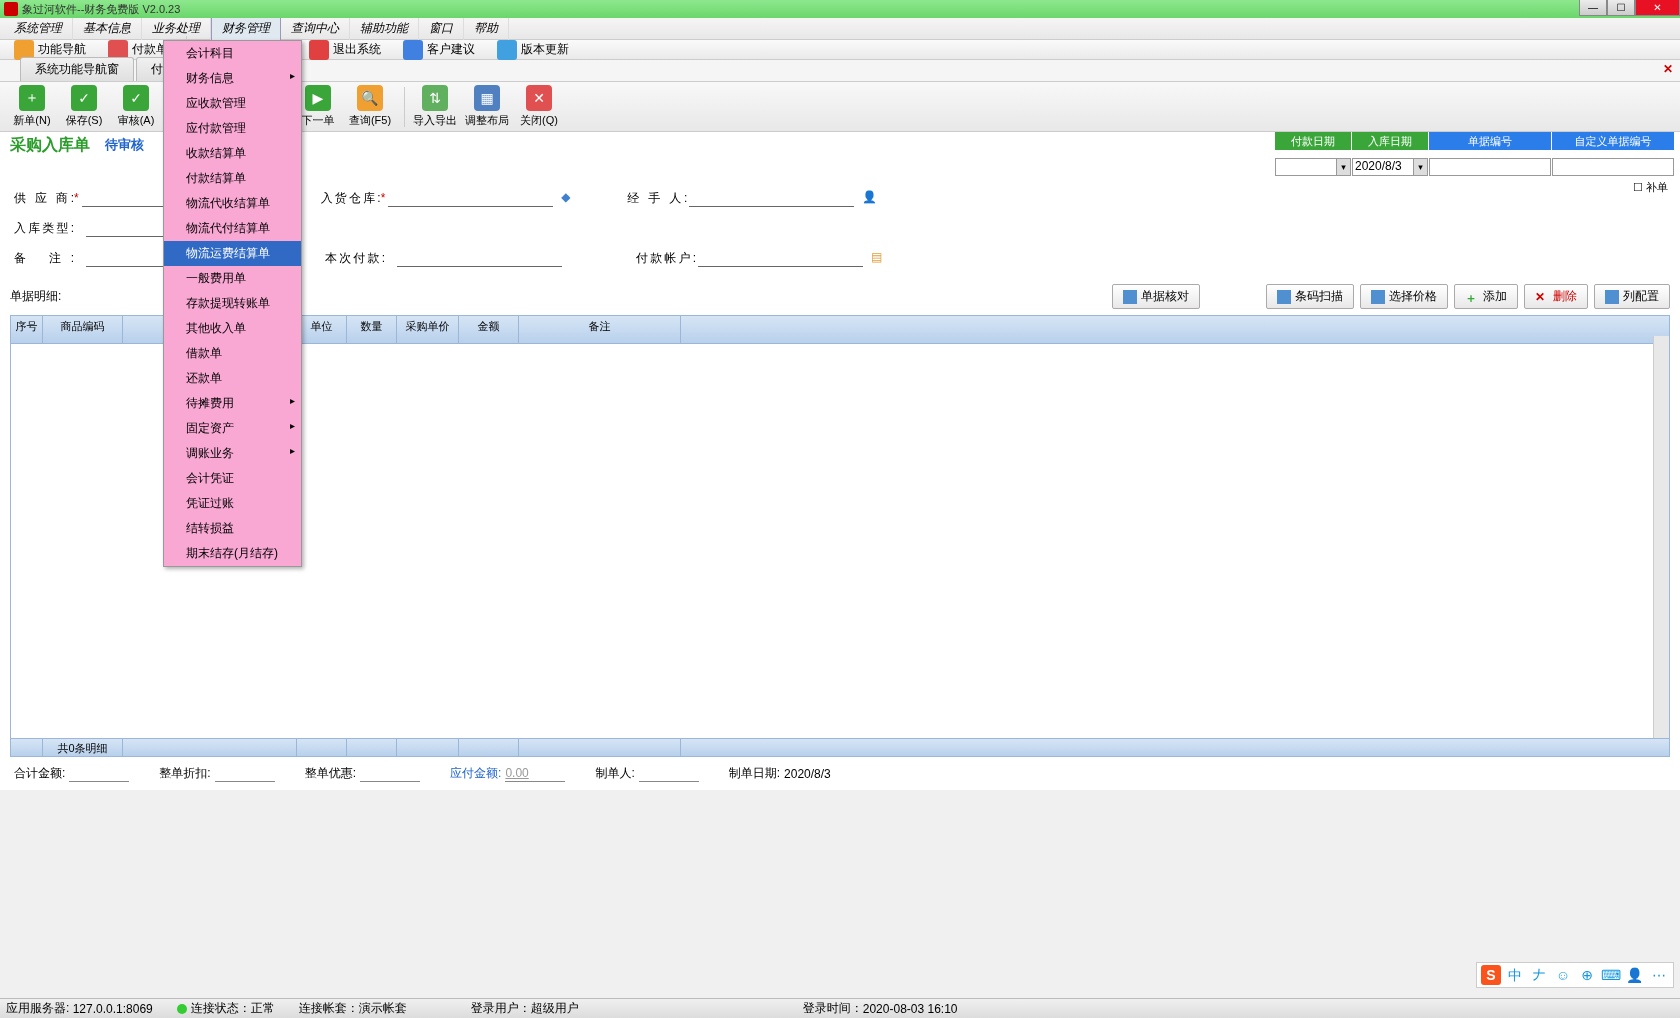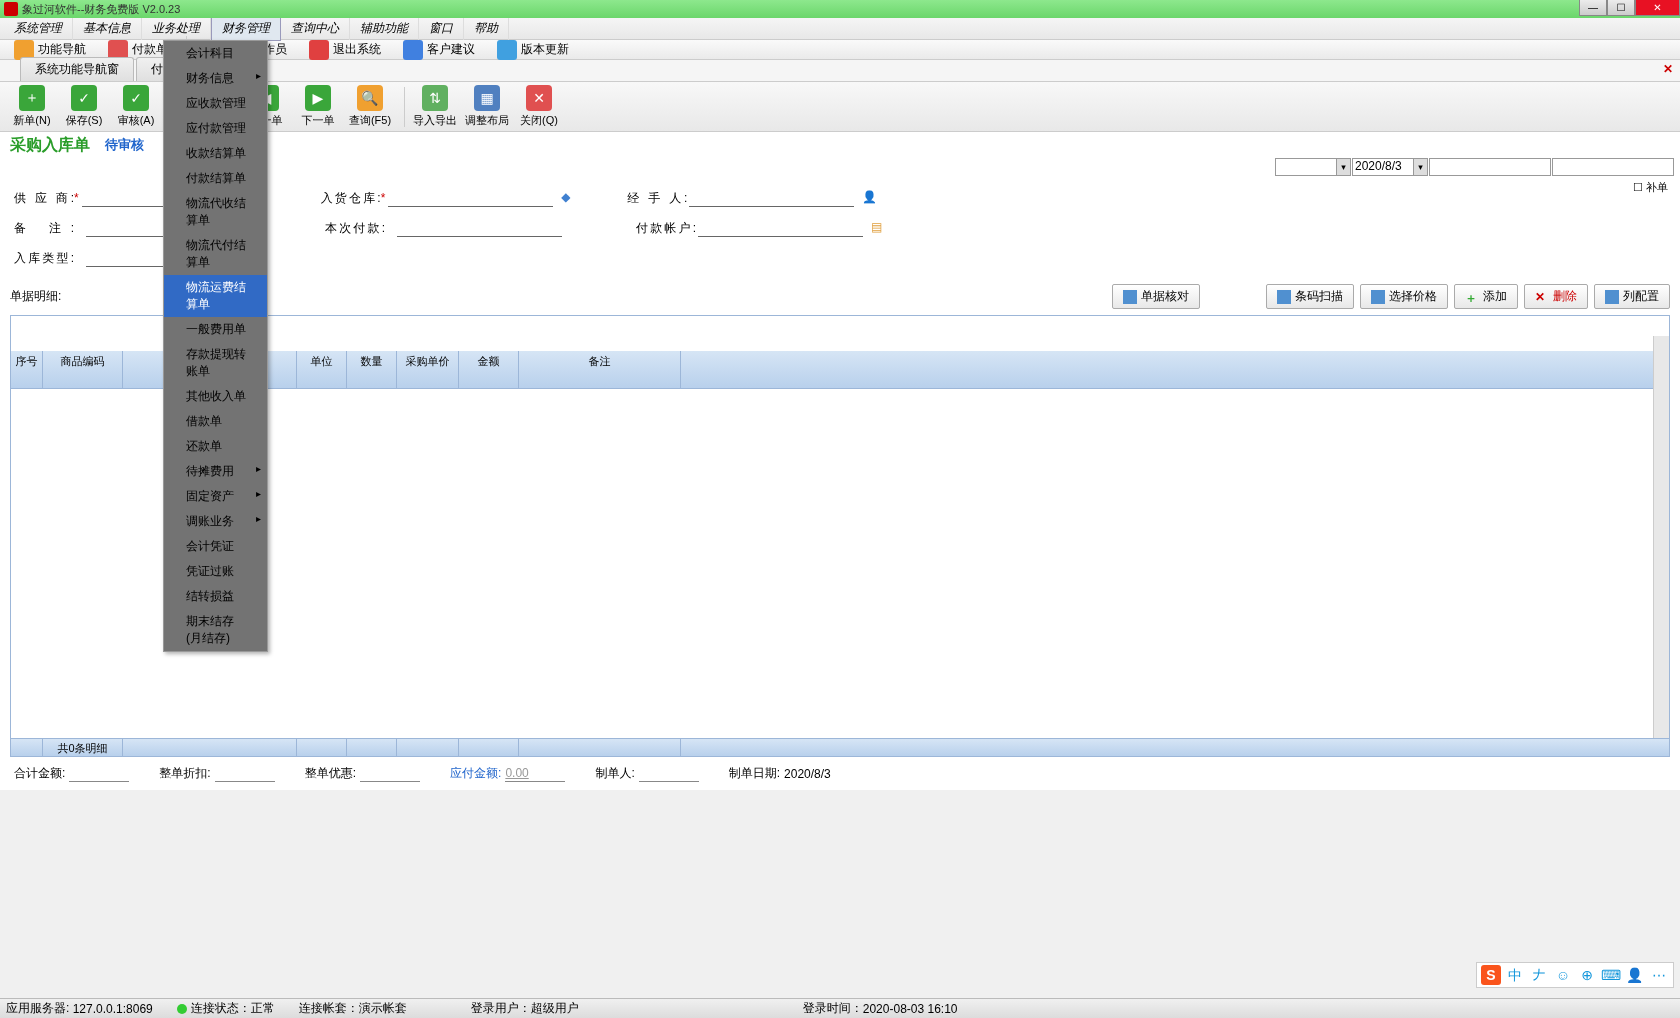--- a/index.html
+++ b/index.html
@@ -64,21 +64,21 @@
 .midbar { display: flex; align-items: center; padding: 2px 10px 6px; background: #fff; }
 .midbar .mlbl { margin-right: 20px; }
 .midbar .spacer { flex: 1; }
 .midbar .mbtn { border: 1px solid #aaa; background: linear-gradient(#fff,#e8e8e8); padding: 3px 10px; margin-left: 6px; cursor: pointer; border-radius: 2px; display: flex; align-items: center; }
 .midbar .mbtn .mico { width: 14px; height: 14px; margin-right: 4px; }
 .midbar .mbtn.del { color: #c00; }
 
 
 .gridwrap { background: #fff; padding: 0 10px; }
 .grid { border: 1px solid #9cb6d8; height: 442px; position: relative; background: #fff; }
-.grid-header { display: flex; background: linear-gradient(#d6e5f5,#b8d0ec); height: 38px; border-bottom: 1px solid #9cb6d8; margin-top: 35px; }
+.grid-header { display: flex; background: linear-gradient(#d6e5f5,#b8d0ec); height: 28px; border-bottom: 1px solid #9cb6d8; }
 .grid-header .gh { border-right: 1px solid #9cb6d8; text-align: center; line-height: 20px; font-size: 11px; overflow: hidden; }
 .grid .scrollbar { position: absolute; right: 0; top: 20px; width: 16px; bottom: 0; background: #e8e8e8; border-left: 1px solid #ccc; }
 .grid .sumrow { position: absolute; bottom: 0; left: 0; right: 0; height: 18px; background: linear-gradient(#d6e5f5,#b8d0ec); border-top: 1px solid #9cb6d8; display: flex; }
 .grid .sumrow .sc { border-right: 1px solid #9cb6d8; text-align: center; line-height: 18px; font-size: 11px; }
 
 
 .footform { padding: 8px 14px; background: #fff; display: flex; align-items: center; }
 .footform .ff { margin-right: 30px; display: flex; align-items: center; }
 .footform .ff .fl { margin-right: 4px; }
 .footform .ff .fi { border: none; border-bottom: 1px solid #888; width: 60px; height: 16px; background: transparent; text-decoration: underline; }
@@ -89,21 +89,21 @@
 .imebar { position: absolute; right: 6px; bottom: 30px; display: flex; align-items: center; background: #fff; border: 1px solid #ccc; padding: 2px; }
 .imebar .imico { width: 20px; height: 20px; margin: 0 2px; text-align: center; line-height: 20px; color: #1296db; font-size: 14px; }
 .imebar .imico.s { background: #fa541c; color: #fff; border-radius: 3px; font-weight: bold; }
 
 
 .statusbar { position: absolute; bottom: 0; left: 0; right: 0; height: 20px; background: linear-gradient(#f0f0f0,#dcdcdc); border-top: 1px solid #bbb; display: flex; align-items: center; padding: 0 6px; font-size: 11px; }
 .statusbar .sseg { margin-right: 24px; display: flex; align-items: center; justify-content: center; }
 .statusbar .dot { width: 10px; height: 10px; border-radius: 50%; background: #3c3; margin-right: 4px; }
 
 
-.dropdown { position: absolute; left: 163px; top: 40px; width: 105px; background: #737373; border: 1px solid #999; box-shadow: 2px 2px 4px rgba(0,0,0,0.3); z-index: 100; }
+.dropdown { position: absolute; left: 163px; top: 40px; width: 139px; background: #f9a8d4; border: 1px solid #999; box-shadow: 2px 2px 4px rgba(0,0,0,0.3); z-index: 100; }
 .dropdown .ditem { padding: 4px 20px 4px 22px; cursor: pointer; position: relative; font-size: 12px; }
 .dropdown .ditem.hl { background: #316ac5; color: #fff; }
 .dropdown .ditem.sub::after { content: "▸"; position: absolute; right: 6px; top: 4px; font-size: 10px; }
 </style>
 </head>
 <body>
 
 <div class="titlebar">
   <div class="app-icon"></div>
   <div class="title">象过河软件--财务免费版 V2.0.23</div>
@@ -201,20 +201,26 @@
     </div>
     <div class="dbtn">
       <div class="ico" style="background: rgb(224, 80, 80);">✕</div>
       <div class="lbl">关闭(Q)</div>
     </div>
   </div>
 
 <div class="docheader">
   <div class="title">采购入库单</div>
   <div class="status">待审核</div>
+  <div class="datebar">
+    <div class="dh green">付款日期</div>
+    <div class="dh green">入库日期</div>
+    <div class="dh">单据编号</div>
+    <div class="dh">自定义单据编号</div>
+  </div>
 </div>
 <div class="dateinputs">
   <div class="budan">补单</div>
   <div class="inputs">
     <div class="di"><span></span><div class="dd">▾</div></div>
     <div class="di"><span>2020/8/3</span><div class="dd">▾</div></div>
     <div class="di wide"><span></span></div>
     <div class="di wide"><span></span></div>
   </div>
 </div>
@@ -227,36 +233,36 @@
     <span class="smico" style="color:#4080d0;">◆</span>
     <span class="lbl">入货仓库:</span>
       <span class="req">*</span>
     <input class="inp" style="">
     <span class="smico" style="color:#4080d0;">◆</span>
     <span class="lbl">经 手 人:</span>
     <input class="inp" style="">
     <span class="smico" style="color:#e0a040;">👤</span>
   </div>
   <div class="formrow">
+    <span class="lbl">入库类型:</span>
+      <span style="width:10px;"></span>
+    <input class="inp" style="">
+  </div>
+  <div class="formrow">
     <span class="lbl">备    注:</span>
       <span style="width:10px;"></span>
     <input class="inp" style="">
     <span class="smico"></span>
     <span class="lbl">本次付款:</span>
       <span style="width:10px;"></span>
     <input class="inp" style="">
     <span class="smico"></span>
     <span class="lbl">付款帐户:</span>
     <input class="inp" style="">
     <span class="smico" style="color:#e0a040;">▤</span>
-  </div>
-  <div class="formrow">
-    <span class="lbl">入库类型:</span>
-      <span style="width:10px;"></span>
-    <input class="inp" style="">
   </div>
 </div>
 
 <div class="midbar">
   <span class="mlbl">单据明细:</span>
   <div class="spacer"></div>
   <div class="mbtn">
       <span class="mico" style="background:#5090d0;"></span>
       <span>单据核对</span>
     </div>

